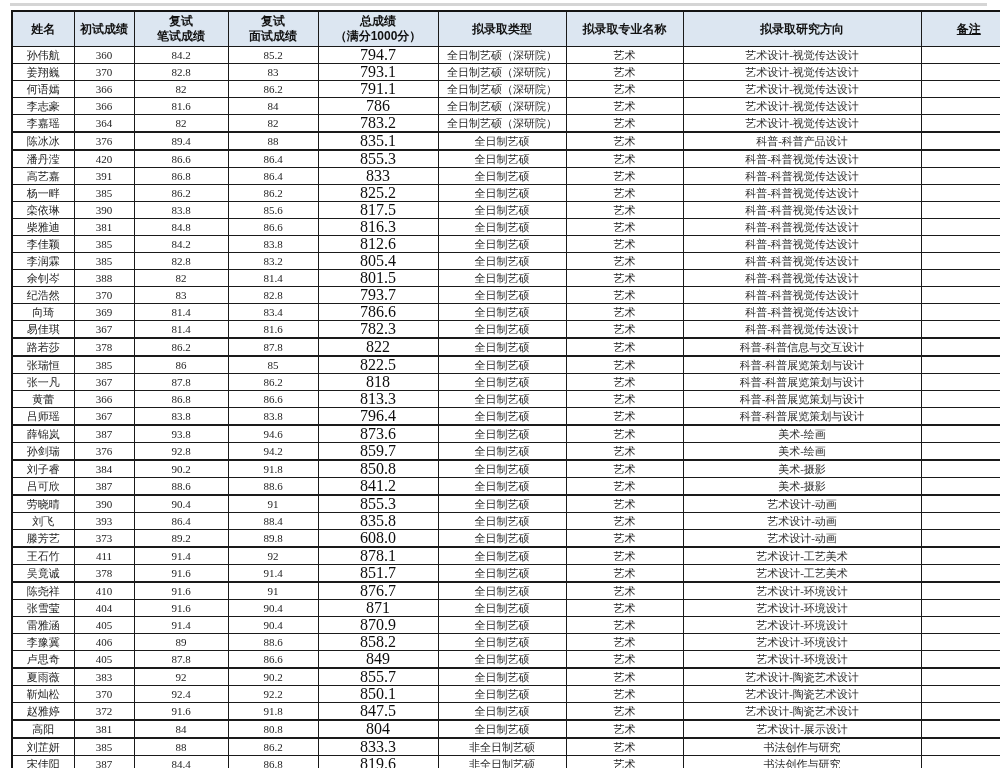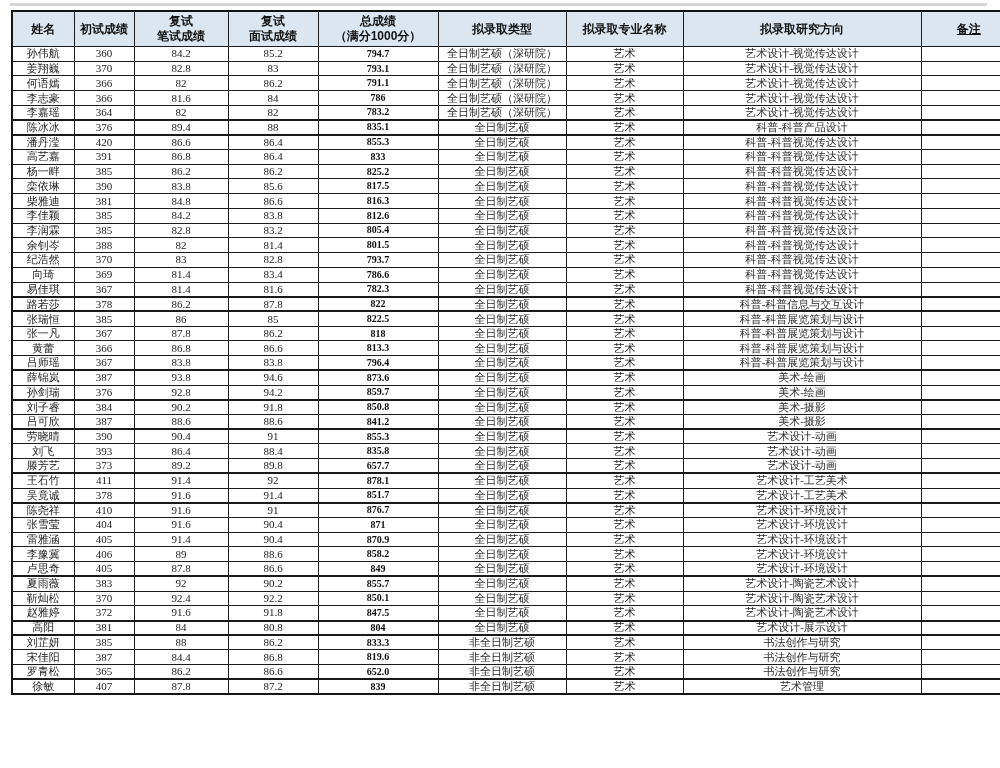--- a/index.html
+++ b/index.html
@@ -51,22 +51,22 @@
   .col-name{width:62px;}
   .col-initial{width:60px;text-align:center;}
   .col-written{width:94px;}
   .col-interview{width:90px;}
   .col-total{width:120px;margin-left:34px;}
   .col-type{width:128px;}
   .col-major{width:117px;margin-top:48px;}
   .col-direction{width:238px;}
   .col-remark{width:96px;text-decoration:underline;}
   td.col-total{
-    font-weight:bold;
-    font-size:10px;
+    font-weight:normal;
+    font-size:16px;
     color:#0d0d0d;
   }
   td.col-type,td.col-direction{color:#2b2b2b;}
 </style>
 </head>
 <body>
 
 <div class="top-strip"></div>
 
 <div class="sheet">
@@ -405,21 +405,21 @@
           <td class="col-type">全日制艺硕</td>
           <td class="col-major">艺术</td>
           <td class="col-direction">艺术设计-动画</td>
           <td class="col-remark"></td>
         </tr>
         <tr>
           <td class="col-name">滕芳艺</td>
           <td class="col-initial">373</td>
           <td class="col-written">89.2</td>
           <td class="col-interview">89.8</td>
-          <td class="col-total">657.7</td>
+          <td class="col-total">608.0</td>
           <td class="col-type">全日制艺硕</td>
           <td class="col-major">艺术</td>
           <td class="col-direction">艺术设计-动画</td>
           <td class="col-remark"></td>
         </tr>
         <tr class="group-start">
           <td class="col-name">王石竹</td>
           <td class="col-initial">411</td>
           <td class="col-written">91.4</td>
           <td class="col-interview">92</td>

